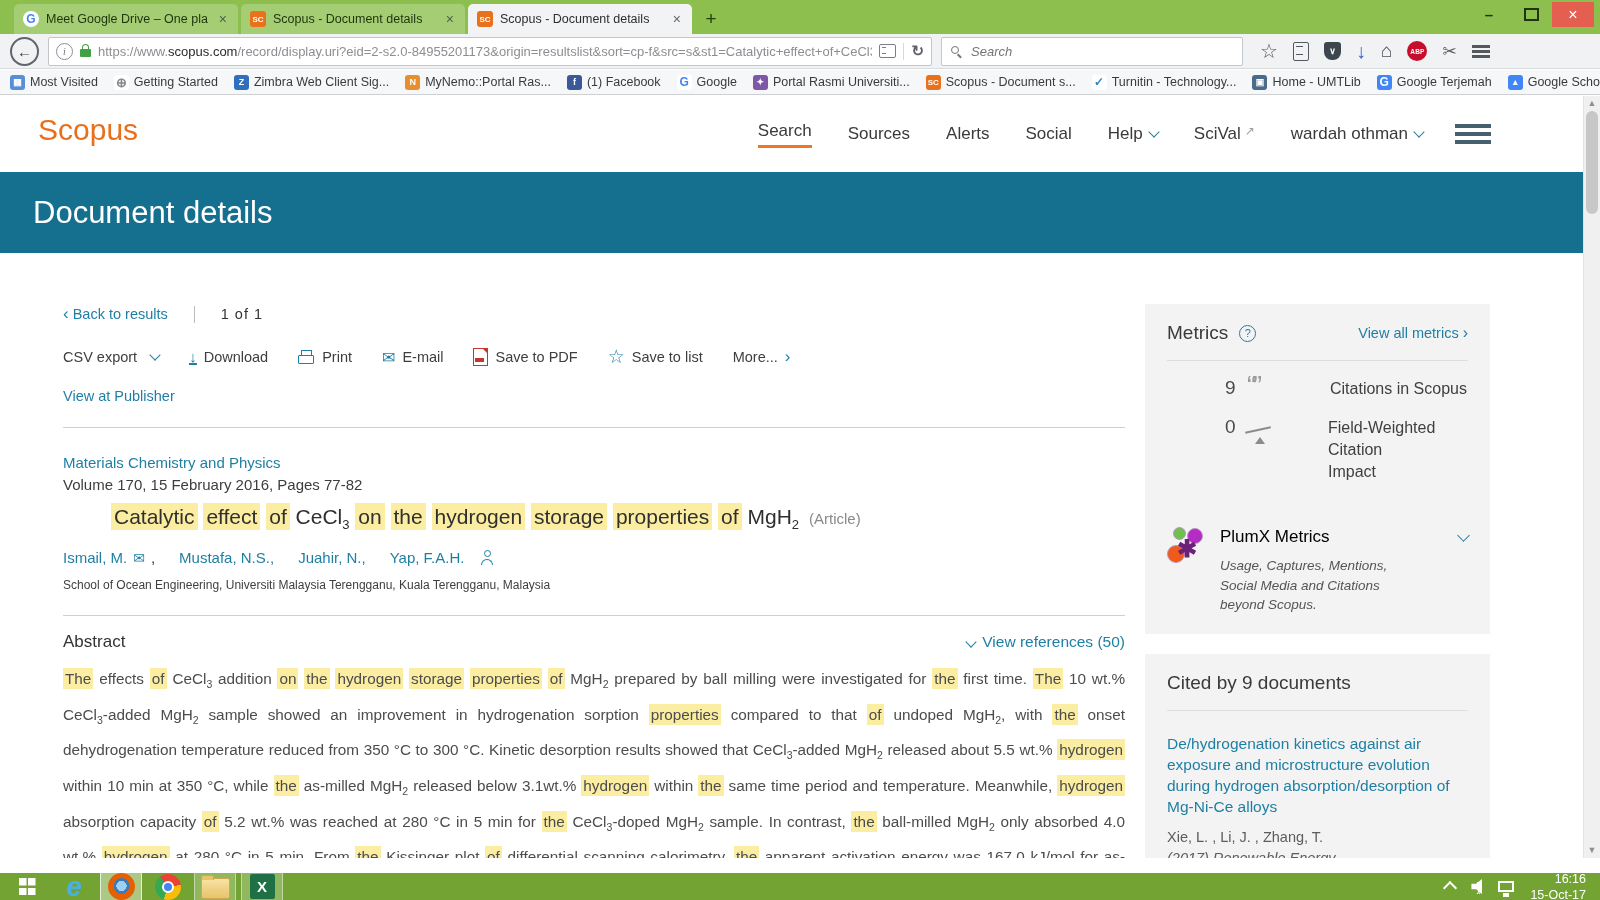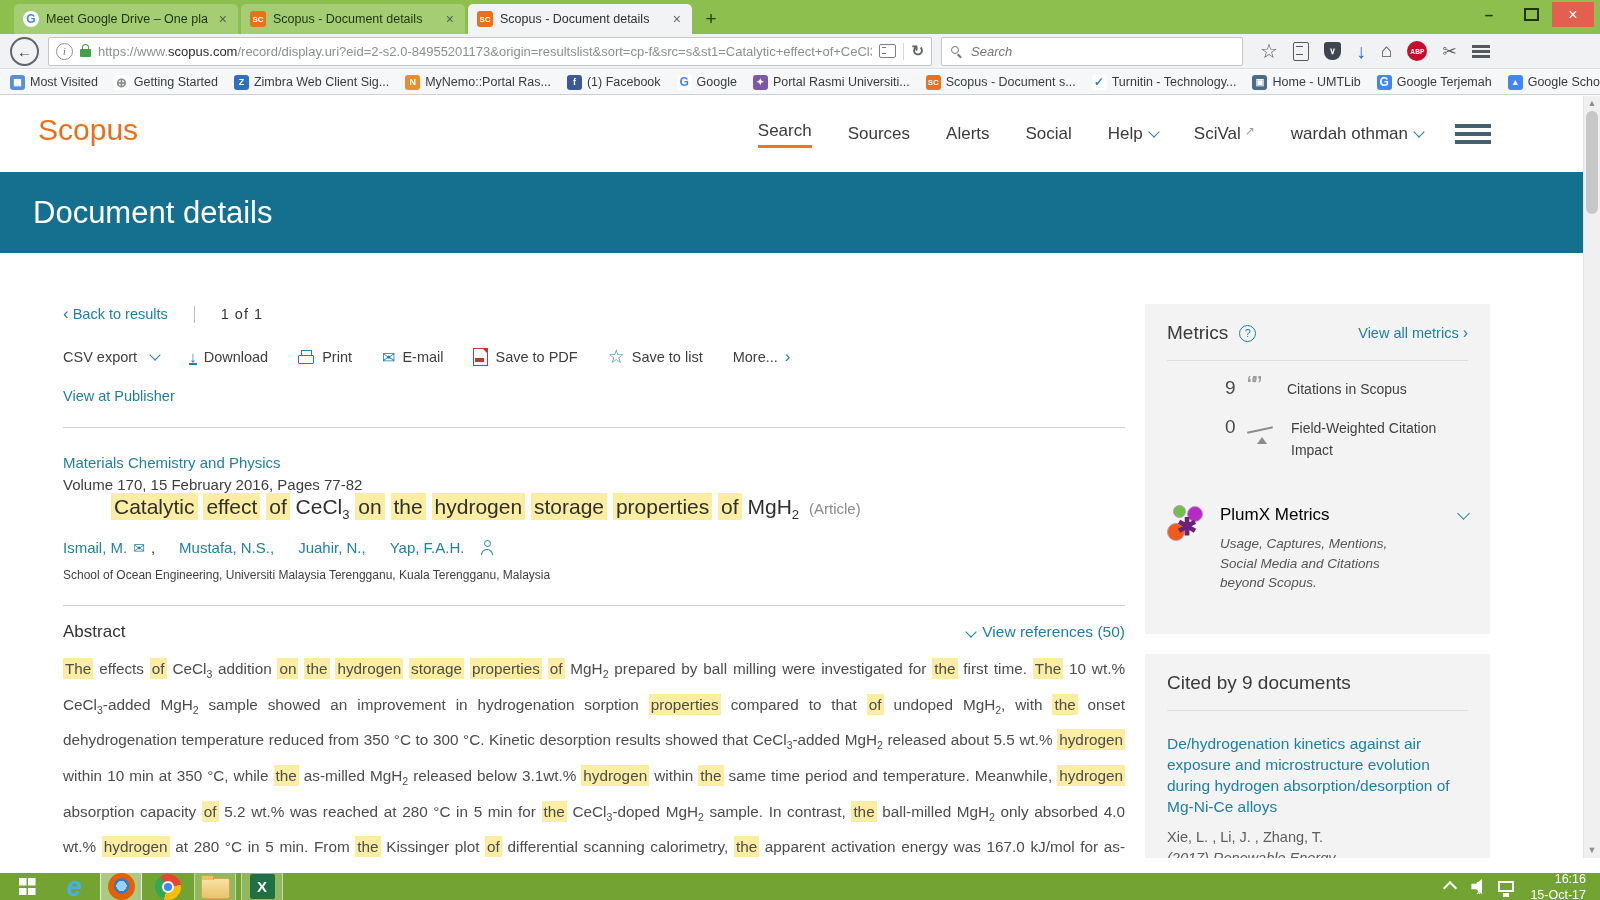--- a/index.html
+++ b/index.html
@@ -133,21 +133,21 @@
   .pdficon::after{content:"";position:absolute;right:-1px;top:-1px;border:3px solid #c0392b;
                   border-left-color:transparent;border-bottom-color:transparent;}
   .staricon{color:#1f7fa3;font-size:19px;line-height:14px;}
   .staricon::before{content:"☆";}
   .more-arrow::before{content:"›";color:#1f7fa3;font-size:17px;}
   .row-vap{margin-top:21px;font-size:14.5px;}
   .hr{border-top:1px solid #cfcfcf;margin-top:23px;}
 
   .journal{margin-top:26px;font-size:15px;}
   .volume{margin-top:5px;font-size:15px;color:#3d3d3d;}
-  .title{margin-top:2px;font-size:21px;color:#2f2f2f;padding-left:48px;}
+  .title{margin-top:12px;font-size:21px;color:#2f2f2f;padding-left:48px;}
   .title .hl{background:#fbeda1;padding:2px 3px;}
   .title sub{font-size:13px;}
   .art-type{font-size:15px;color:#8a8a8a;margin-left:10px;}
   .authors{margin-top:17px;font-size:15px;color:#333;display:flex;align-items:center;gap:6px;flex-wrap:wrap;}
   .authors .gap{width:12px;}
   .person{width:15px;height:15px;position:relative;display:inline-block;margin-left:10px;}
   .person::before{content:"";position:absolute;top:0;left:4px;width:5px;height:5px;
                   border:1.6px solid #1f7fa3;border-radius:50%;}
   .person::after{content:"";position:absolute;bottom:0;left:1px;width:10px;height:5px;
                  border:1.6px solid #1f7fa3;border-bottom:none;border-radius:6px 6px 0 0;}
@@ -175,21 +175,21 @@
   .card-div{border-top:1px solid #dedede;margin-top:16px;}
   .metric-row{display:flex;align-items:flex-start;margin:16px 0 0 58px;}
   .metric-val{font-size:19px;color:#4a4a4a;width:18px;}
   .quoteicon{color:#9a9a9a;font-size:27px;letter-spacing:-3px;line-height:18px;width:40px;margin-left:4px;}
   .quoteicon::before{content:"“”";}
   .seesaw{width:30px;height:18px;position:relative;margin:6px 14px 0 4px;}
   .seesaw::before{content:"";position:absolute;left:0;top:7px;width:26px;height:2px;background:#8b8b8b;
                   transform:rotate(-12deg);}
   .seesaw::after{content:"";position:absolute;left:10px;top:10px;border:5px solid transparent;
                  border-bottom:7px solid #8b8b8b;}
-  .metric-label{font-size:14px;color:#3f3f3f;line-height:22px;padding-top:1px;}
+  .metric-label{font-size:16px;color:#3f3f3f;line-height:22px;padding-top:1px;margin-left:43px;}
   .fwci-label{width:160px;}
   .plumx{display:flex;gap:15px;margin-top:44px;}
   .plum-icon{width:38px;height:38px;position:relative;flex:none;}
   .plum-icon .c1{position:absolute;left:0;bottom:2px;width:16px;height:16px;border-radius:50%;background:#f05a1a;border:1.5px solid #b9b;}
   .plum-icon .c2{position:absolute;left:6px;top:0;width:11px;height:11px;border-radius:50%;background:#6cc24a;border:1.5px solid #b9b;}
   .plum-icon .c3{position:absolute;right:2px;top:1px;width:14px;height:14px;border-radius:50%;background:#b52cc4;border:1.5px solid #b9b;}
   .plum-icon .st{position:absolute;left:10px;top:8px;color:#6d2077;font-size:24px;font-weight:bold;}
   .plum-icon .st::before{content:"✱";}
   .plumx-body{flex:1;}
   .plumx-title-row{display:flex;align-items:center;font-size:17px;color:#000000;}

